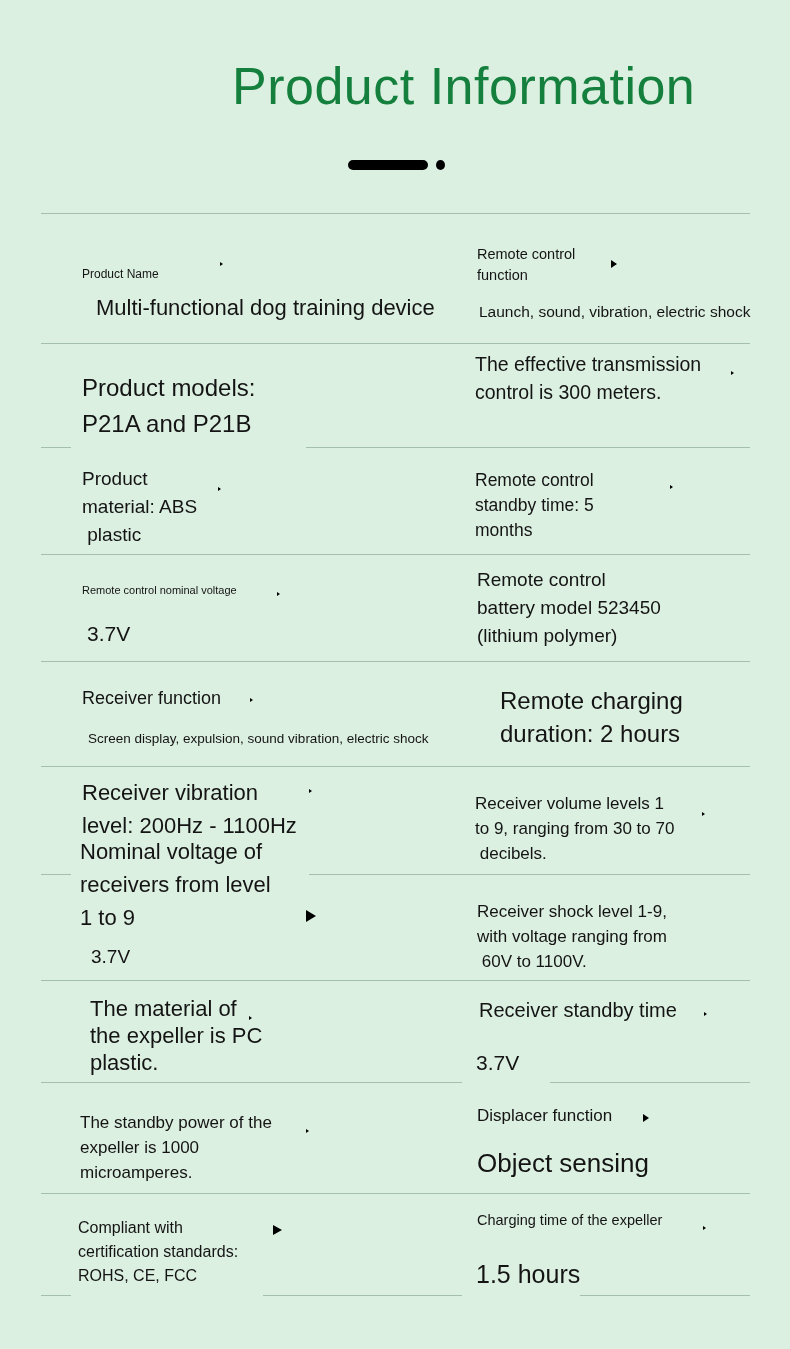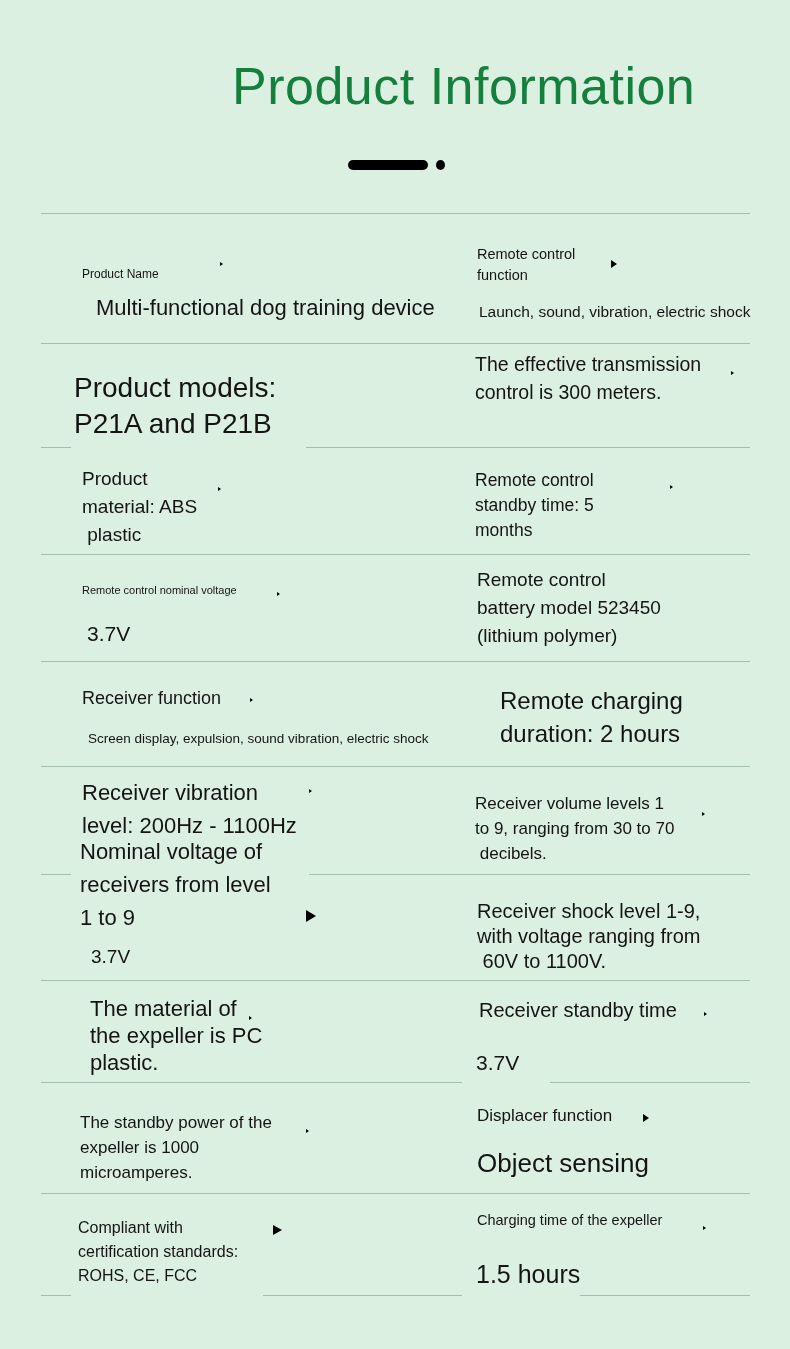--- a/index.html
+++ b/index.html
@@ -62,21 +62,21 @@
 <div class="t" style="left:82px;top:267px;font-size:12px">Product Name</div>
 <div class="arrow sm" style="left:220px;top:262px"></div>
 <div class="t" style="left:96px;top:295px;font-size:22px">Multi-functional dog training device</div>
 <div class="t" style="left:477px;top:244px;font-size:14.5px;line-height:21px">
   <div>Remote control</div>
   <div>function</div>
 </div>
 <div class="arrow" style="left:611px;top:260px"></div>
 <div class="t" style="left:479px;top:303px;font-size:15.5px">Launch, sound, vibration, electric shock</div>
 
-<div class="t" style="left:74px;top:370px;font-size:28px;line-height:36px">
+<div class="t" style="left:82px;top:370px;font-size:24px;line-height:36px">
   <div>Product models:</div>
   <div>P21A and P21B</div>
 </div>
 <div class="t" style="left:475px;top:350px;font-size:19.5px;line-height:28px">
   <div>The effective transmission</div>
   <div>control is 300 meters.</div>
 </div>
 <div class="arrow sm" style="left:731px;top:371px"></div>
 
 <div class="t" style="left:82px;top:465px;font-size:19px;line-height:28px">
@@ -122,21 +122,21 @@
 </div>
 <div class="arrow sm" style="left:702px;top:812px"></div>
 
 <div class="t" style="left:80px;top:835px;font-size:22px;line-height:33px">
   <div>Nominal voltage of</div>
   <div>receivers from level</div>
   <div>1 to 9</div>
 </div>
 <div class="arrow lg" style="left:306px;top:910px"></div>
 <div class="t" style="left:91px;top:946px;font-size:19px">3.7V</div>
-<div class="t" style="left:477px;top:899px;font-size:20px;line-height:25px">
+<div class="t" style="left:477px;top:899px;font-size:17px;line-height:25px">
   <div>Receiver shock level 1-9,</div>
   <div>with voltage ranging from</div>
   <div style="white-space:pre"> 60V to 1100V.</div>
 </div>
 
 <div class="t" style="left:90px;top:995px;font-size:22px;line-height:27px">
   <div>The material of</div>
   <div>the expeller is PC</div>
   <div>plastic.</div>
 </div>

